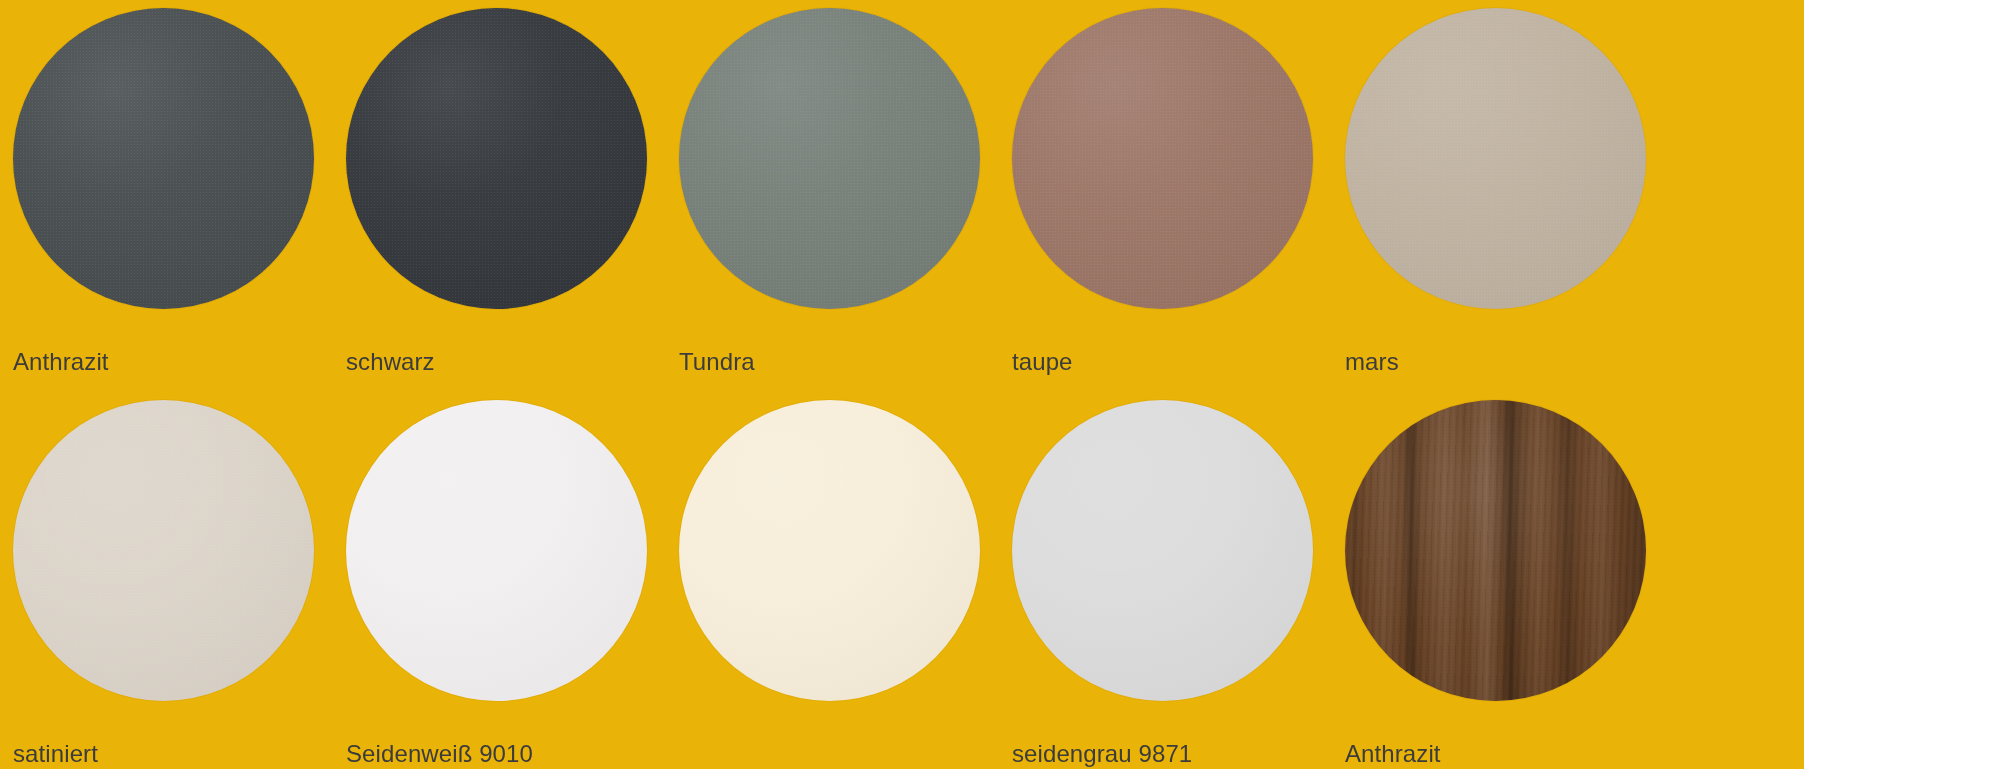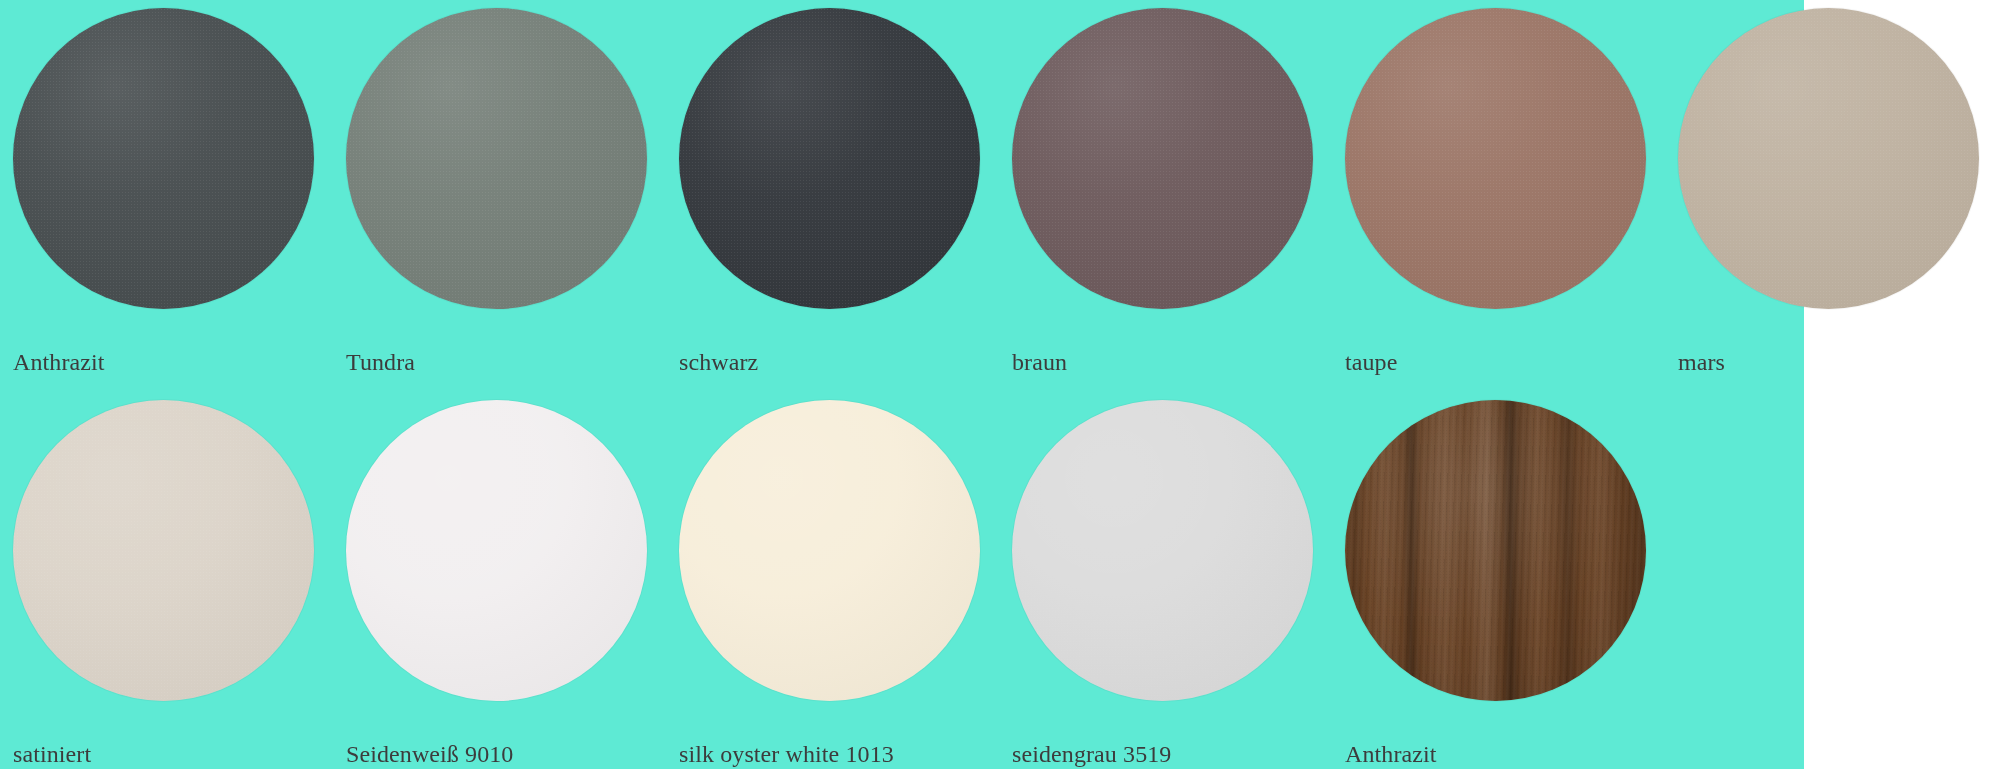--- a/index.html
+++ b/index.html
@@ -11,22 +11,21 @@
     width: 2000px;
     height: 769px;
     font-family: "Liberation Sans", sans-serif;
     overflow: hidden;
   }
 
   #swatch-board {
     position: relative;
     width: 1804px;
     height: 769px;
-    background: #5eead4;
-    font-family: Liberation Serif, serif;
+    background: #eab308;
   }
 
   .swatch-row {
     display: flex;
     flex-direction: row;
     align-items: flex-start;
     width: 2000px;
   }
 
   #row-1 { position: absolute; left: 0; top: 8px; }
@@ -140,33 +139,29 @@
 <div id="swatch-board">
 
   <div class="swatch-row" id="row-1">
 
     <div class="swatch-cell">
       <div class="swatch-disc" style="background-color: rgb(71, 77, 79);"></div>
       <div class="swatch-label" style="color: rgb(60, 60, 60);">Anthrazit</div>
     </div>
 
     <div class="swatch-cell">
+      <div class="swatch-disc" style="background-color: rgb(51, 55, 60);"></div>
+      <div class="swatch-label" style="color: rgb(60, 60, 60);">schwarz</div>
+    </div>
+
+    <div class="swatch-cell">
       <div class="swatch-disc" style="background-color: rgb(117, 127, 120);"></div>
       <div class="swatch-label" style="color: rgb(60, 60, 60);">Tundra</div>
     </div>
 
-    <div class="swatch-cell">
-      <div class="swatch-disc" style="background-color: rgb(51, 55, 60);"></div>
-      <div class="swatch-label" style="color: rgb(60, 60, 60);">schwarz</div>
-    </div>
-
-    <div class="swatch-cell">
-      <div class="swatch-disc" style="background-color: rgb(109, 90, 92);"></div>
-      <div class="swatch-label" style="color: rgb(60, 60, 60);">braun</div>
-    </div>
 
     <div class="swatch-cell">
       <div class="swatch-disc" style="background-color: rgb(155, 117, 102);"></div>
       <div class="swatch-label" style="color: rgb(60, 60, 60);">taupe</div>
     </div>
 
     <div class="swatch-cell">
       <div class="swatch-disc" style="background-color: rgb(191, 178, 161);"></div>
       <div class="swatch-label" style="color: rgb(60, 60, 60);">mars</div>
     </div>
@@ -180,26 +175,25 @@
       <div class="swatch-label" style="color: rgb(60, 60, 60);">satiniert</div>
     </div>
 
     <div class="swatch-cell">
       <div class="swatch-disc gloss" style="background-color: rgb(242, 239, 240);"></div>
       <div class="swatch-label" style="color: rgb(60, 60, 60);">Seidenweiß 9010</div>
     </div>
 
     <div class="swatch-cell">
       <div class="swatch-disc gloss" style="background-color: rgb(247, 238, 218);"></div>
-      <div class="swatch-label" style="color: rgb(60, 60, 60);">silk oyster white 1013</div>
     </div>
 
     <div class="swatch-cell">
       <div class="swatch-disc gloss" style="background-color: rgb(220, 220, 220);"></div>
-      <div class="swatch-label" style="color: rgb(60, 60, 60);">seidengrau 3519</div>
+      <div class="swatch-label" style="color: rgb(60, 60, 60);">seidengrau 9871</div>
     </div>
 
     <div class="swatch-cell">
       <div class="swatch-disc wood" style="background-color: rgb(107, 68, 38);"></div>
       <div class="swatch-label" style="color: rgb(60, 60, 60);">Anthrazit</div>
     </div>
 
     <div class="swatch-cell is-empty">
       
       

